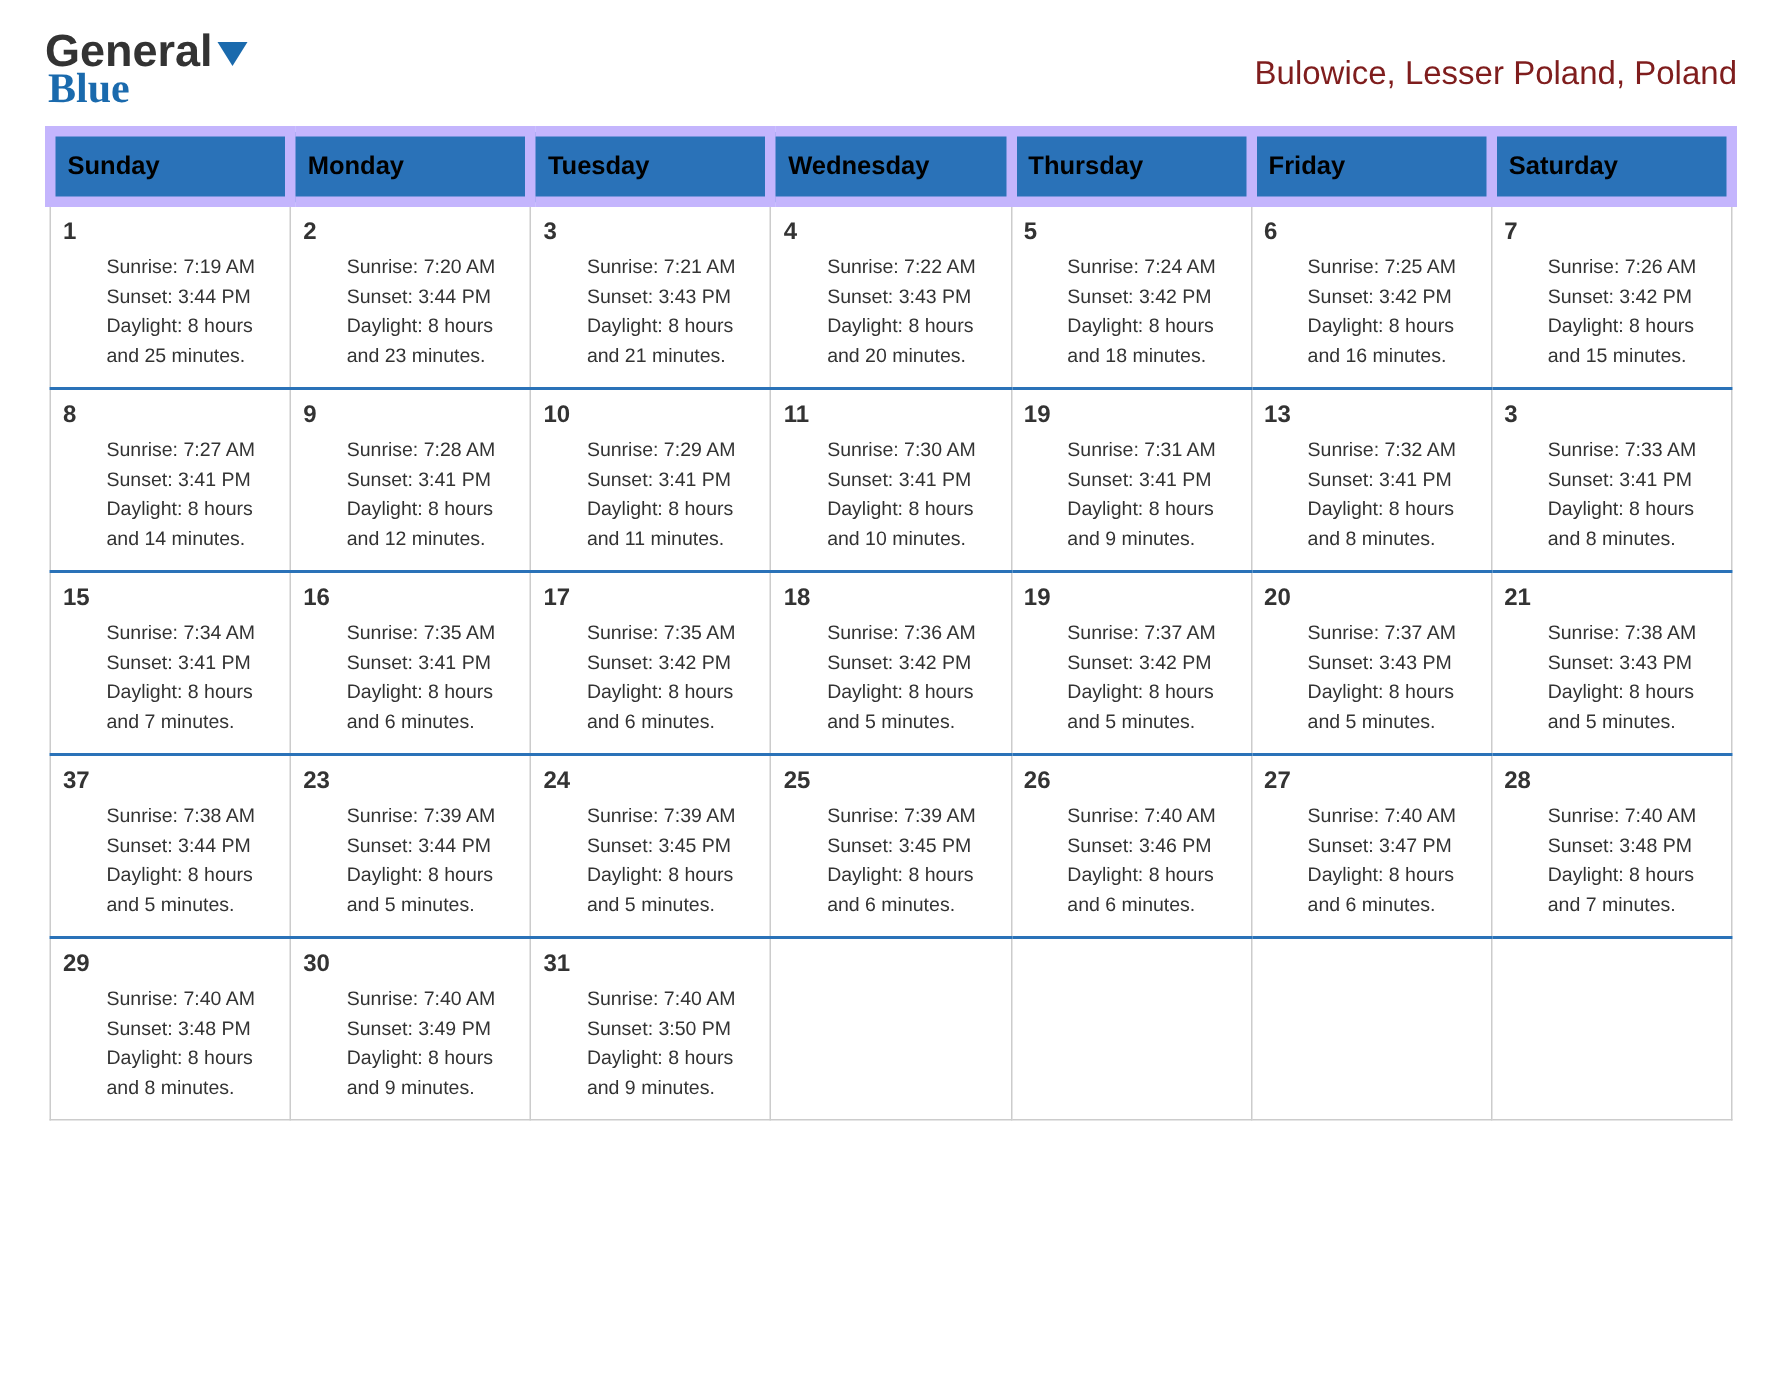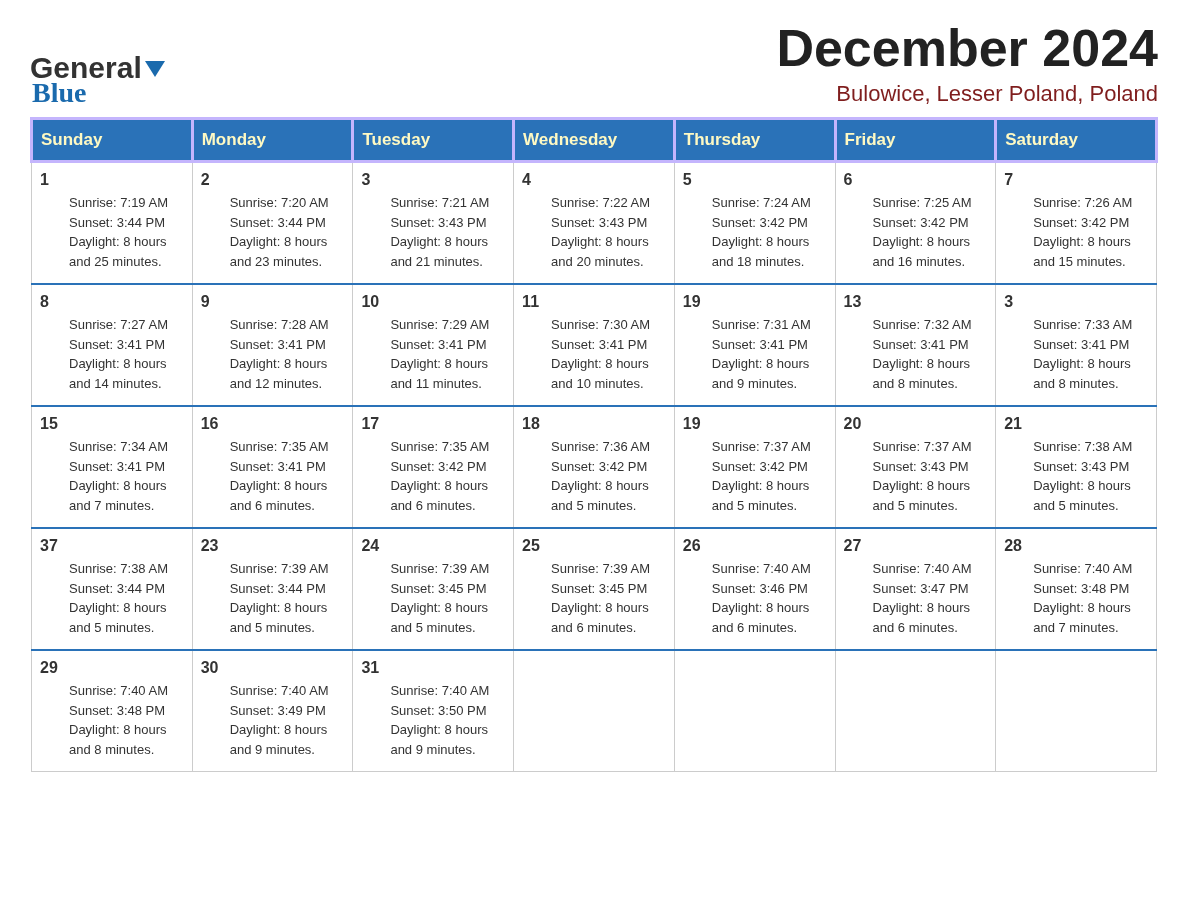--- a/index.html
+++ b/index.html
@@ -5,21 +5,21 @@
     * { box-sizing: border-box; margin: 0; padding: 0; }
     body {
       font-family: Arial, sans-serif;
       background: #fff;
       width: 1188px;
       min-height: 918px;
       padding: 20px 30px;
     }
     .header-row {
       display: flex;
-      align-items: flex-end;
+      align-items: center;
       justify-content: space-between;
       margin-bottom: 10px;
     }
     .title-area {
       text-align: right;
     }
     .month-title {
       font-size: 52px;
       font-weight: bold;
       color: #222;
@@ -30,26 +30,26 @@
       color: #7f1d1d;
       margin-top: 4px;
     }
     table {
       width: 100%;
       border-collapse: collapse;
       margin-top: 10px;
     }
     th {
       background-color: #2a72b8;
-      color: #fef9c3;
+      color: #000000;
       font-size: 17px;
       font-weight: bold;
       padding: 10px 8px;
       text-align: left;
-      border: 3px solid #c4b5fd;
+      border: 7px solid #c4b5fd;
     }
     td {
       vertical-align: top;
       padding: 8px 8px 12px 8px;
       border: 1px solid #ccc;
       border-top: 2px solid #2a72b8;
       width: 14.28%;
       font-size: 13.5px;
       color: #333;
       min-height: 100px;
@@ -109,21 +109,20 @@
 
 <div class="header-row">
   <div class="logo-wrapper">
     <div class="logo-top">
       <span>General</span>
         <span class="logo-chevron"></span>
     </div>
     <div class="logo-bottom">Blue</div>
   </div>
   <div class="title-area">
-    <div class="month-title">December 2024</div>
     <div class="location-title">Bulowice, Lesser Poland, Poland</div>
   </div>
 </div>
 
 <table>
   <thead>
     <tr>
       <th>Sunday</th>
       <th>Monday</th>
       <th>Tuesday</th>

